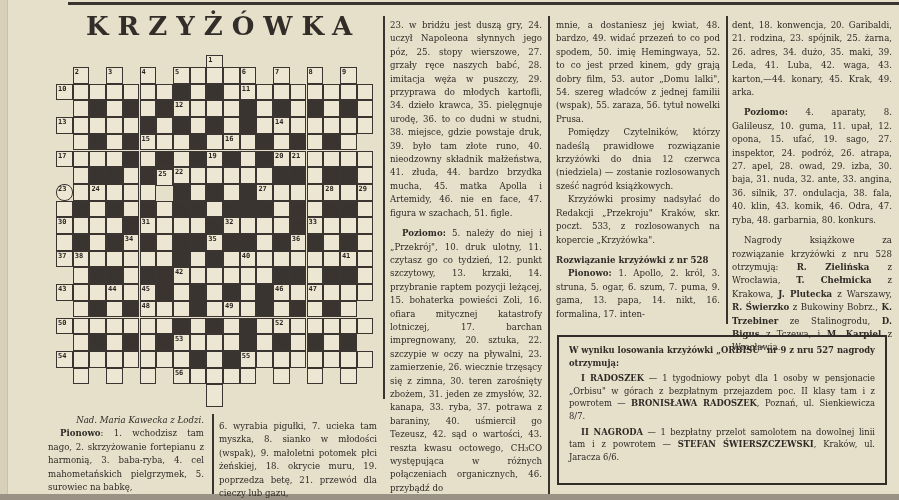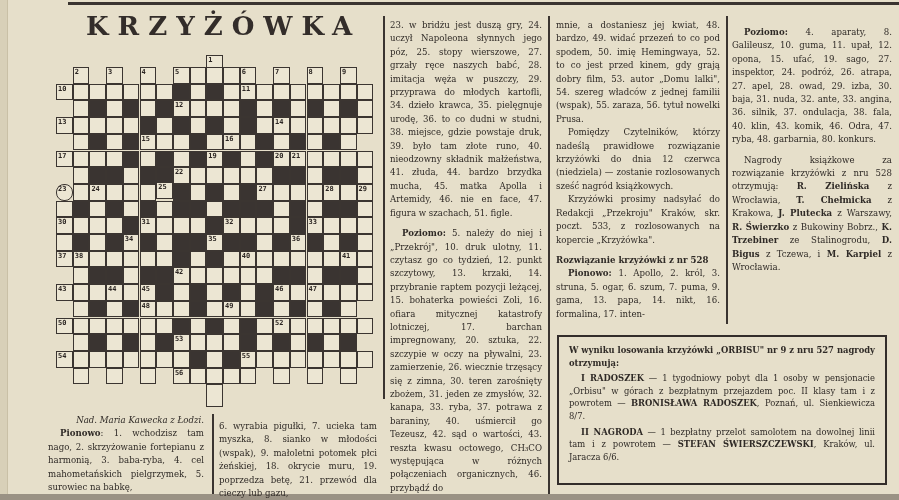--- a/index.html
+++ b/index.html
@@ -229,21 +229,21 @@
       <div class="cell" style="left: 56px; top: 183.9px; border-radius: 8px;">
         <span class="num">23</span>
       </div>
       <div class="cell" style="left: 72.7px; top: 183.9px;"></div>
       <div class="cell" style="left: 89.4px; top: 183.9px;">
         <span class="num">24</span>
       </div>
       <div class="cell" style="left: 106.1px; top: 183.9px;"></div>
       <div class="cell" style="left: 122.8px; top: 183.9px;"></div>
       <div class="cell" style="left: 139.5px; top: 183.9px;"></div>
-      <div class="cell" style="left: 156.2px; top: 182px;">
+      <div class="cell" style="left: 156.2px; top: 169px;">
         <span class="num">25</span>
       </div>
       <div class="cell black" style="left: 172.9px; top: 183.9px;"></div>
       <div class="cell" style="left: 189.6px; top: 183.9px;"></div>
       <div class="cell black" style="left: 206.3px; top: 183.9px;"></div>
       <div class="cell" style="left: 223px; top: 183.9px;"></div>
       <div class="cell black" style="left: 239.7px; top: 183.9px;"></div>
       <div class="cell" style="left: 256.4px; top: 183.9px;">
         <span class="num">27</span>
       </div>
@@ -529,20 +529,21 @@
   <div class="textcol" style="left:556px; top:19px; width:164px;">
     <p>mnie, a dostaniesz jej kwiat, 48. bardzo, 49. widać przezeń to co pod spodem, 50. imię Hemingwaya, 52. to co jest przed kinem, gdy grają dobry film, 53. autor „Domu lalki", 54. szereg władców z jednej familii (wspak), 55. zaraza, 56. tytuł nowelki Prusa.</p>
     <p class="indent">Pomiędzy Czytelników, którzy nadeślą prawidłowe rozwiązanie krzyżówki do dnia 12 czerwca (niedziela) — zostanie rozlosowanych sześć nagród książkowych.</p>
     <p class="indent">Krzyżówki prosimy nadsyłać do Redakcji „Przekroju" Kraków, skr. poczt. 533, z rozlosowanych na kopercie „Krzyżówka".</p>
     <div class="gap"></div>
     <p class="bold">Rozwiązanie krzyżówki z nr 528</p>
     <p class="indent"><span class="lbl">Pionowo:</span><span> 1. Apollo, 2. król, 3. struna, 5. ogar, 6. szum, 7. puma, 9. gama, 13. papa, 14. nikt, 16. formalina, 17. inten-</span></p>
   </div>
 
   <div class="textcol" style="left:732px; top:19px; width:160px;">
+    <p>dent, 18. konwencja, 20. Garibaldi, 21. rodzina, 23. spójnik, 25. żarna, 26. adres, 34. dużo, 35. maki, 39. Leda, 41. Luba, 42. waga, 43. karton,—44. konary, 45. Krak, 49. arka.</p>
     <div class="gap"></div>
     <p class="indent"><span class="lbl">Poziomo:</span><span> 4. aparaty, 8. Galileusz, 10. guma, 11. upał, 12. opona, 15. ufać, 19. sago, 27. inspektor, 24. podróż, 26. atrapa, 27. apel, 28. owad, 29. izba, 30. baja, 31. nuda, 32. ante, 33. angina, 36. silnik, 37. ondulacja, 38. fala, 40. klin, 43. komik, 46. Odra, 47. ryba, 48. garbarnia, 80. konkurs.</span></p>
     <div class="gap"></div>
     <p class="indent" id="winners"><span>Nagrody książkowe za rozwiązanie krzyżówki z nru 528 otrzymują: </span><span class="bold">R. Zielińska</span><span> z Wrocławia, </span><span class="bold">T. Chełmicka</span><span> z Krakowa, </span><span class="bold">J. Plutecka</span><span> z Warszawy, </span><span class="bold">R. Świerzko</span><span> z Bukowiny Bobrz., </span><span class="bold">K. Trzebiner</span><span> ze Stalinogrodu, </span><span class="bold">D. Bigus</span><span> z Tczewa, i </span><span class="bold">M. Karpiel</span><span> z Wrocławia.</span></p>
   </div>
 
   <div class="prizebox">
     <p class="bold">W wyniku losowania krzyżówki „ORBISU" nr 9 z nru 527 nagrody otrzymują:</p>
     <div id="prizes">
         <p style="text-indent: 12px;"><span class="bold">I RADOSZEK</span><span> — 1 tygodniowy pobyt dla 1 osoby w pensjonacie „Orbisu" w górach z bezpłatnym przejazdem poc. II klasy tam i z powrotem — </span><span class="bold">BRONISŁAWA RADOSZEK</span><span>, Poznań, ul. Sienkiewicza 8/7.</span></p>

